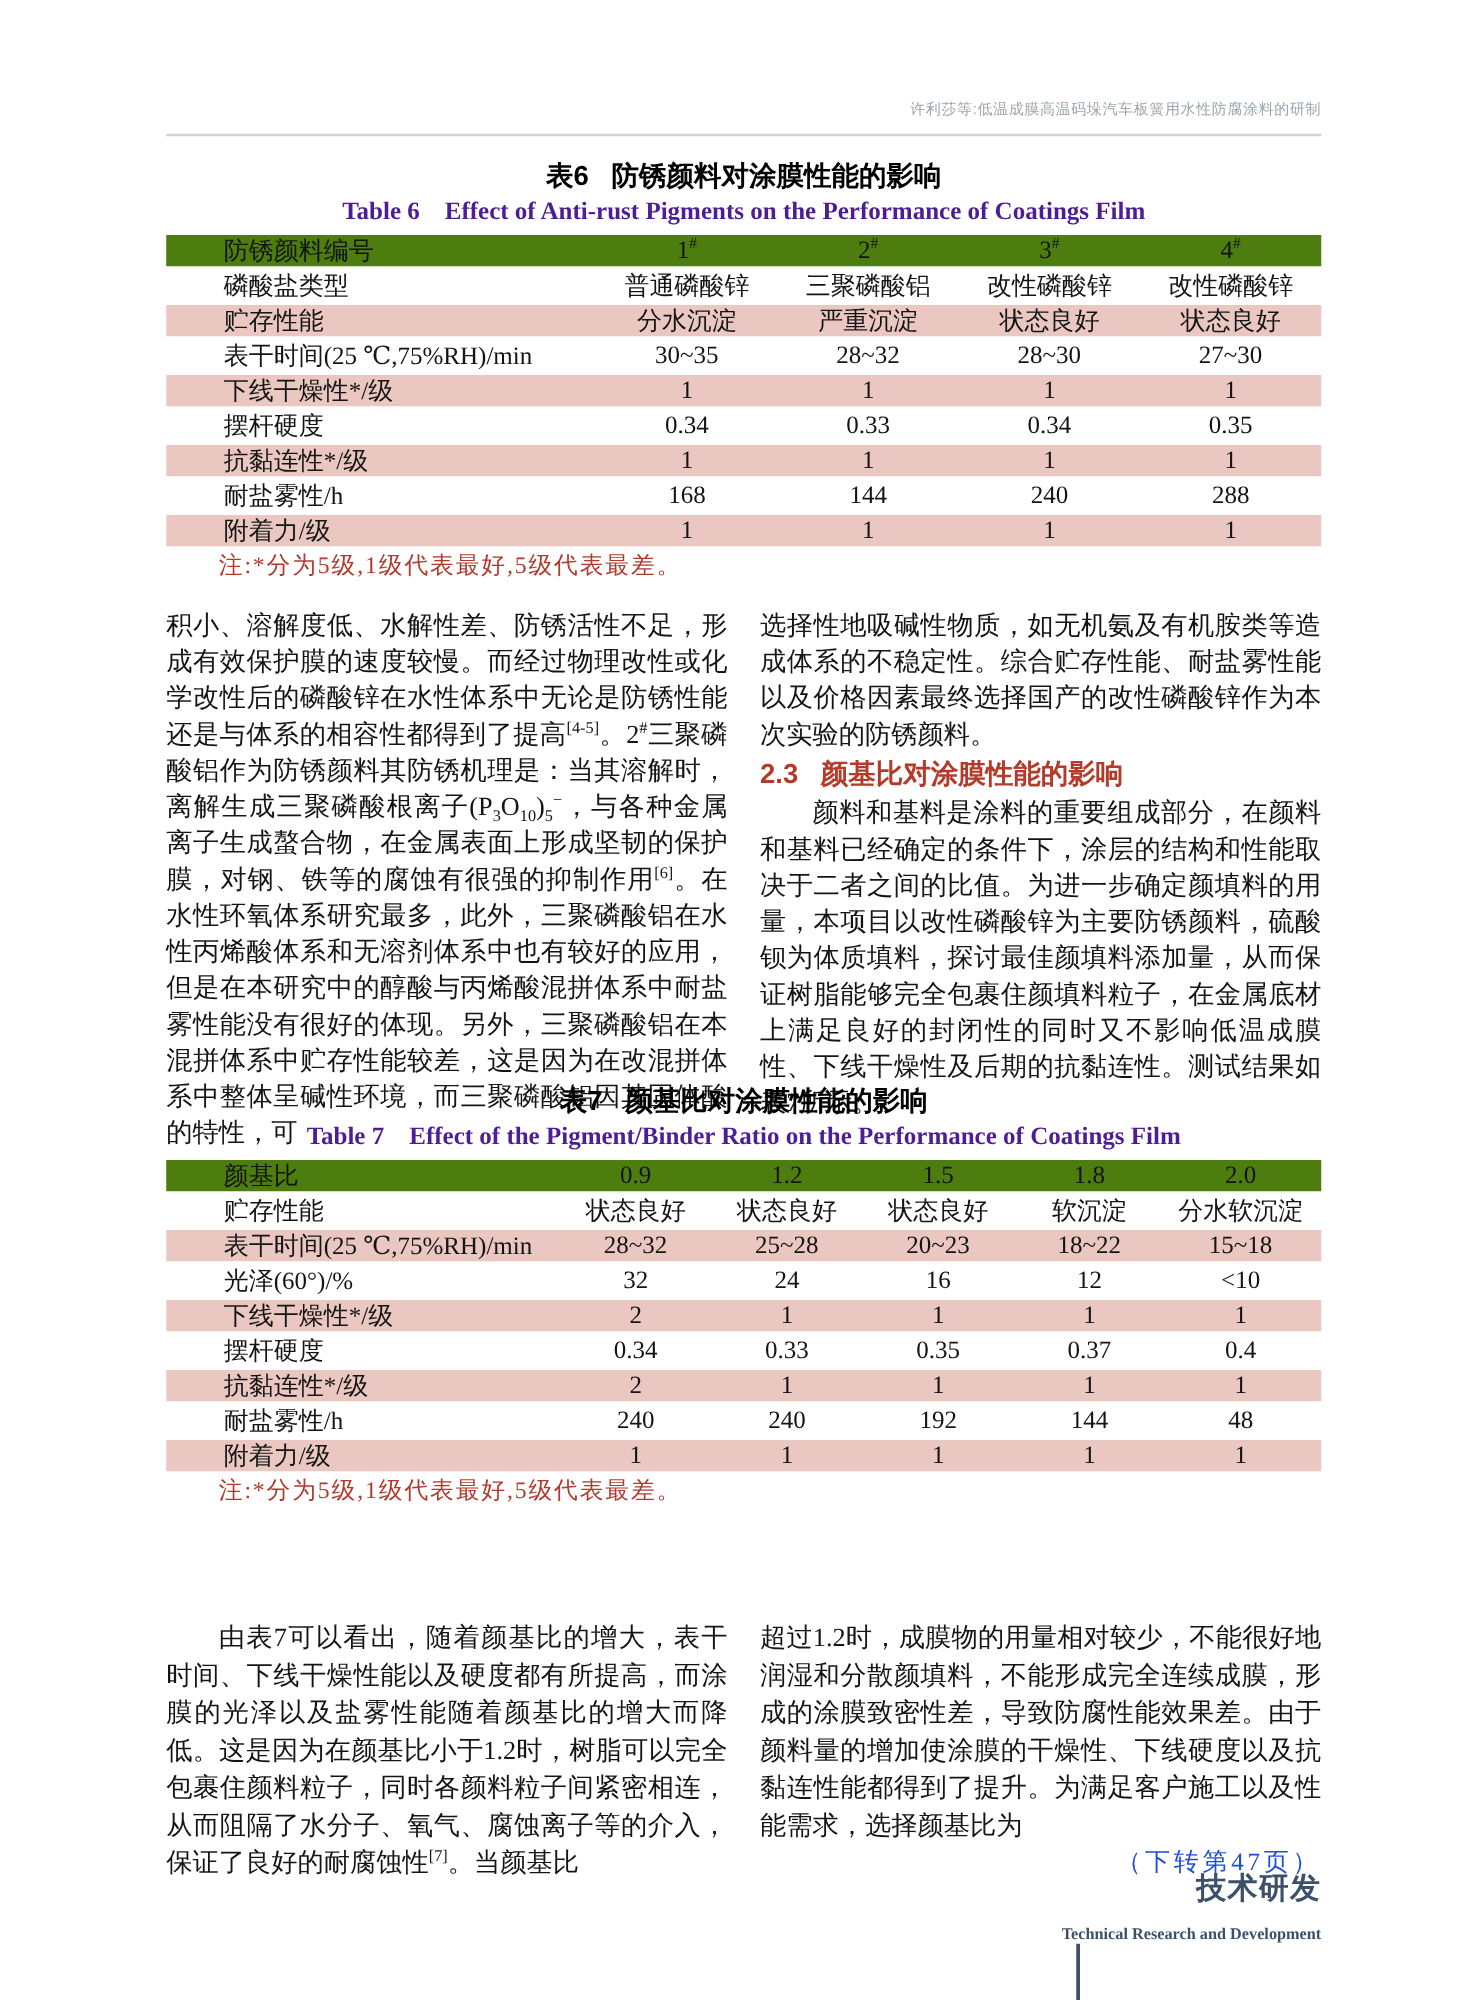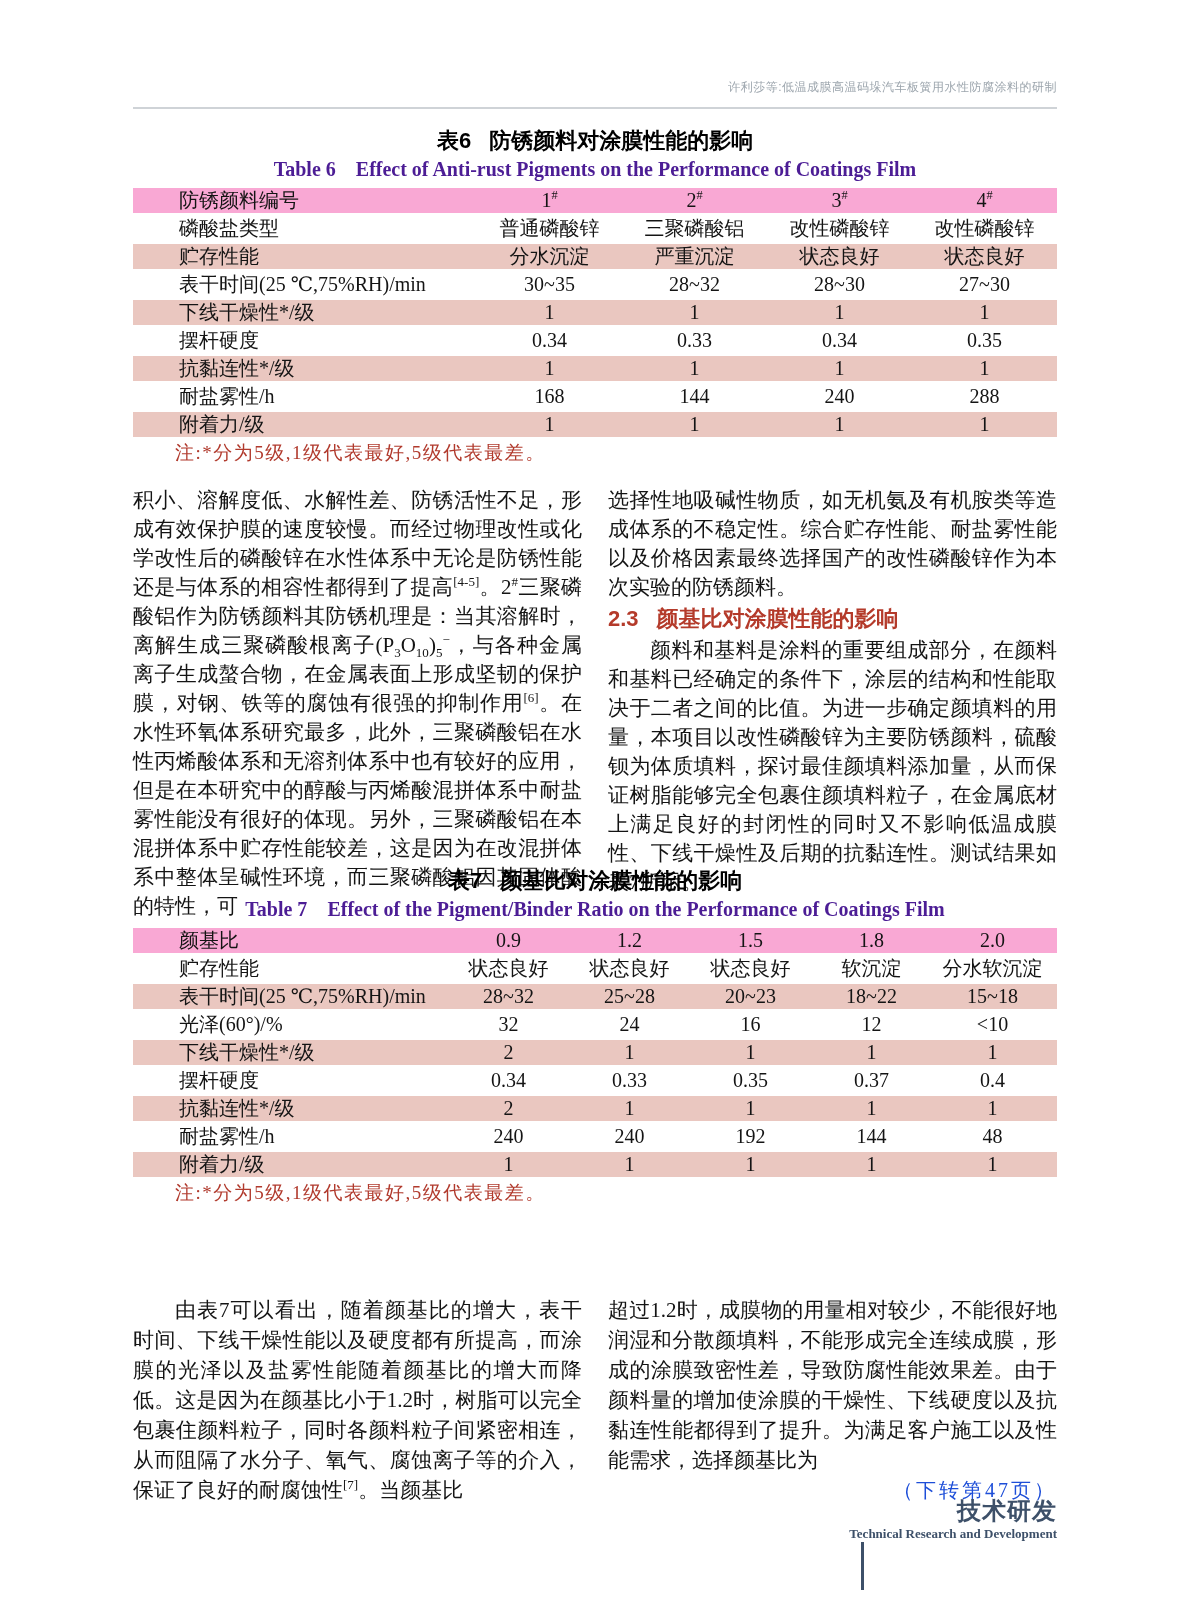--- a/index.html
+++ b/index.html
@@ -16,21 +16,21 @@
   
   .sec-table6{top:126px;}
   .sec-table7{top:866px;}
   .tbl-title-cn{text-align:center;font-family:"Liberation Sans","DejaVu Sans",sans-serif;
                 font-weight:bold;font-size:22px;line-height:30px;color:#000;}
   .tbl-title-cn .t-label{margin-right:18px;}
   .tbl-title-en{text-align:center;font-weight:bold;font-size:20px;line-height:27px;color:#4c1d95;}
   .tbl-title-en .t-label{margin-right:20px;}
   .tbl{margin-top:5px;}
   .tr{display:flex;align-items:center;height:25px;margin-bottom:3px;font-size:20px;}
-  .tr.dark{background:#f9a8d4;}
+  .tr.dark{background:#4d7c0f;}
   .tr.shaded{background:#eac7c0;}
   .td.label{box-sizing:border-box;padding-left:46px;white-space:nowrap;}
   .td.cell{text-align:center;}
   .t6 .td.label{flex:0 0 344px;}
   .t6 .td.cell{flex:0 0 145px;}
   .t7 .td.label{flex:0 0 315px;}
   .t7 .td.cell{flex:0 0 121px;}
   .tbl-note{margin:4px 0 0 42px;font-size:19px;line-height:24px;color:#b13a2d;letter-spacing:1.5px;}
 
   
@@ -46,21 +46,21 @@
   .section-heading{font-family:"Liberation Sans","DejaVu Sans",sans-serif;font-weight:bold;
                    color:#b43a2a;font-size:22px;line-height:30px;margin:2px 0;text-align:left;}
   .section-heading .num{margin-right:18px;}
   .continuation{text-align:right;font-size:20px;letter-spacing:3px;color:#1d4ed8;}
 
   
   .footer{position:absolute;right:130px;top:1497px;display:flex;align-items:flex-start;color:#3d5069;flex-direction:column;}
   .footer-text{text-align:right;}
   .footer-cn{font-family:"Liberation Sans","DejaVu Sans",sans-serif;font-weight:bold;
              font-size:24px;line-height:27px;letter-spacing:1px;}
-  .footer-en{font-weight:bold;font-size:13px;line-height:16px;margin-top:2px;}
+  .footer-en{font-weight:bold;font-size:13px;line-height:16px;margin-top:15px;}
   .footer-bar{width:3px;height:48px;background:#3d5069;margin:0 11px 0 12px;}
   .footer-page{font-size:28px;line-height:30px;padding-top:9px;}
 </style>
 </head>
 <body>
 
 <div class="page">
 
   <div class="sec sec-head">
     <div class="running-head">许利莎等:低温成膜高温码垛汽车板簧用水性防腐涂料的研制</div>

